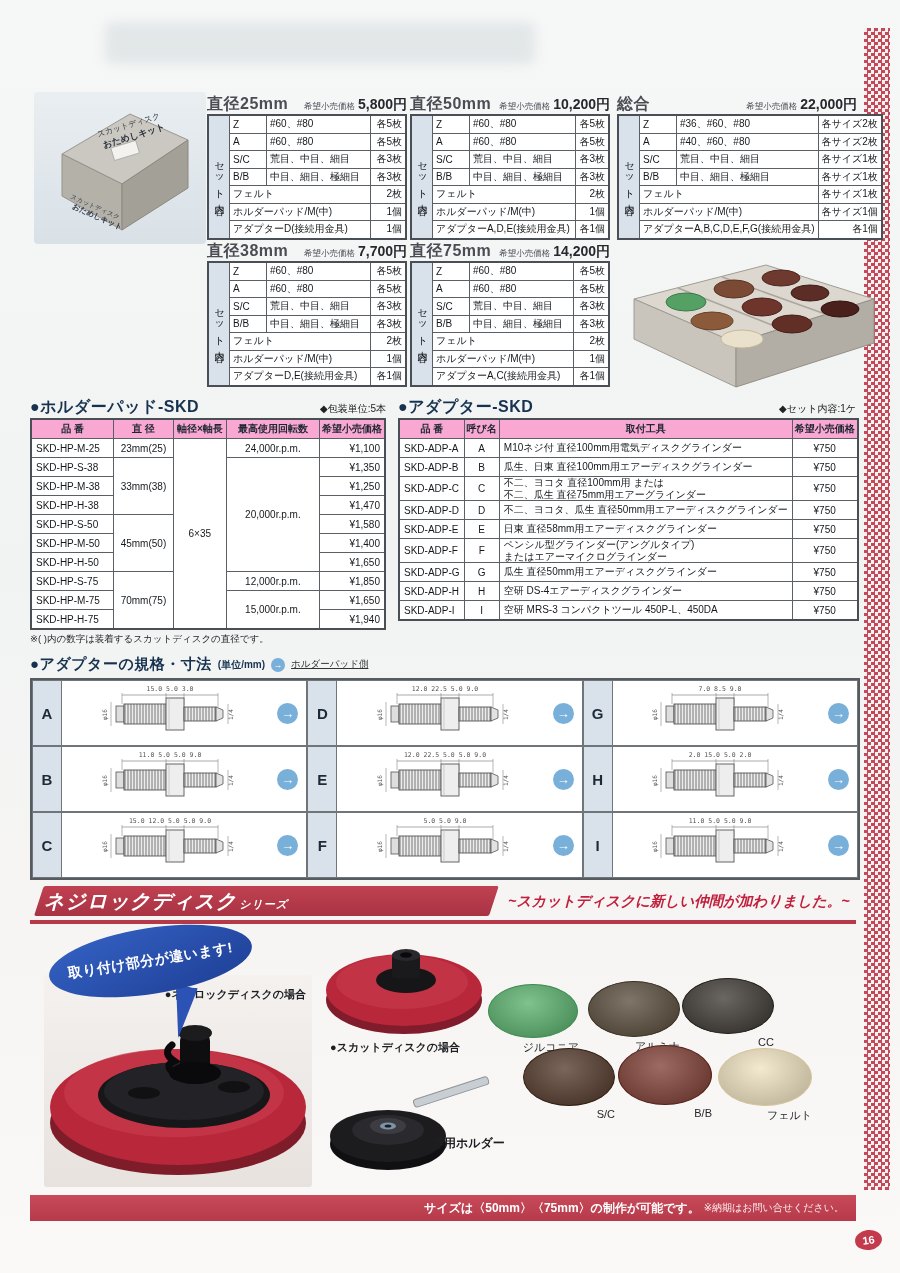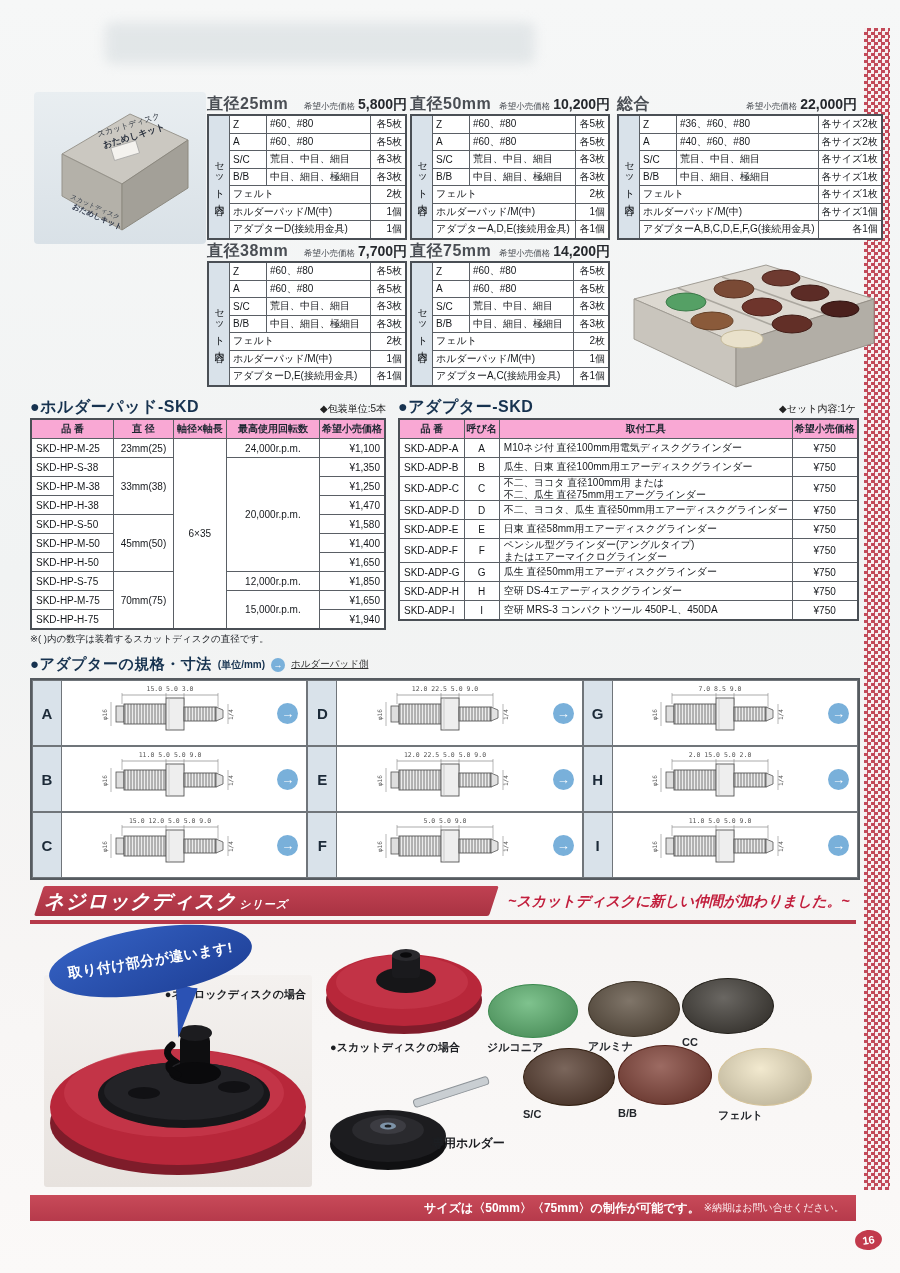--- a/index.html
+++ b/index.html
@@ -76,21 +76,21 @@
   
   .bubble2{left:48px;top:928px;width:205px;height:66px;border-radius:50%;
     background:linear-gradient(160deg,#3562c4,#1e3f96);transform:rotate(-9deg);
     display:flex;align-items:center;justify-content:center;z-index:5;}
   .bubble2 span{color:#fff;font-weight:bold;font-size:14px;letter-spacing:.5px;}
   .bubble2-tail{left:168px;top:986px;width:26px;height:52px;background:#2b52b4;
     clip-path:polygon(15% 0,100% 0,55% 100%);transform:rotate(9deg);z-index:4;}
   .photo-nl{left:44px;top:975px;width:268px;height:212px;border-radius:3px;overflow:hidden;
     background:linear-gradient(180deg,#f4f1ef 0%,#e7e2de 100%);}
   .case-label{font-size:11px;font-weight:bold;color:#1c1e22;}
-  .disc-item{position:absolute;text-align:left;font-weight:bold;}
+  .disc-item{position:absolute;text-align:right;}
   .disc-ell{border-radius:50%;margin:0 auto;}
   .disc-lab{font-size:11px;color:#23262b;margin-top:2px;}
   
   .foot-banner{left:30px;top:1195px;width:826px;height:26px;background:linear-gradient(180deg,#c84a59,#b63a4b);
     display:flex;align-items:center;justify-content:flex-end;padding-right:12px;box-sizing:border-box;}
   .foot-main{color:#fff;font-size:12px;font-weight:bold;}
   .foot-note{color:#fdeef0;font-size:10px;margin-left:4px;}
   .page-badge{left:855px;top:1230px;width:27px;height:20px;background:#c23a4c;border-radius:50%;
     display:flex;align-items:center;justify-content:center;transform:rotate(-8deg);}
   .page-badge span{color:#fff;font-size:11px;font-weight:bold;}

